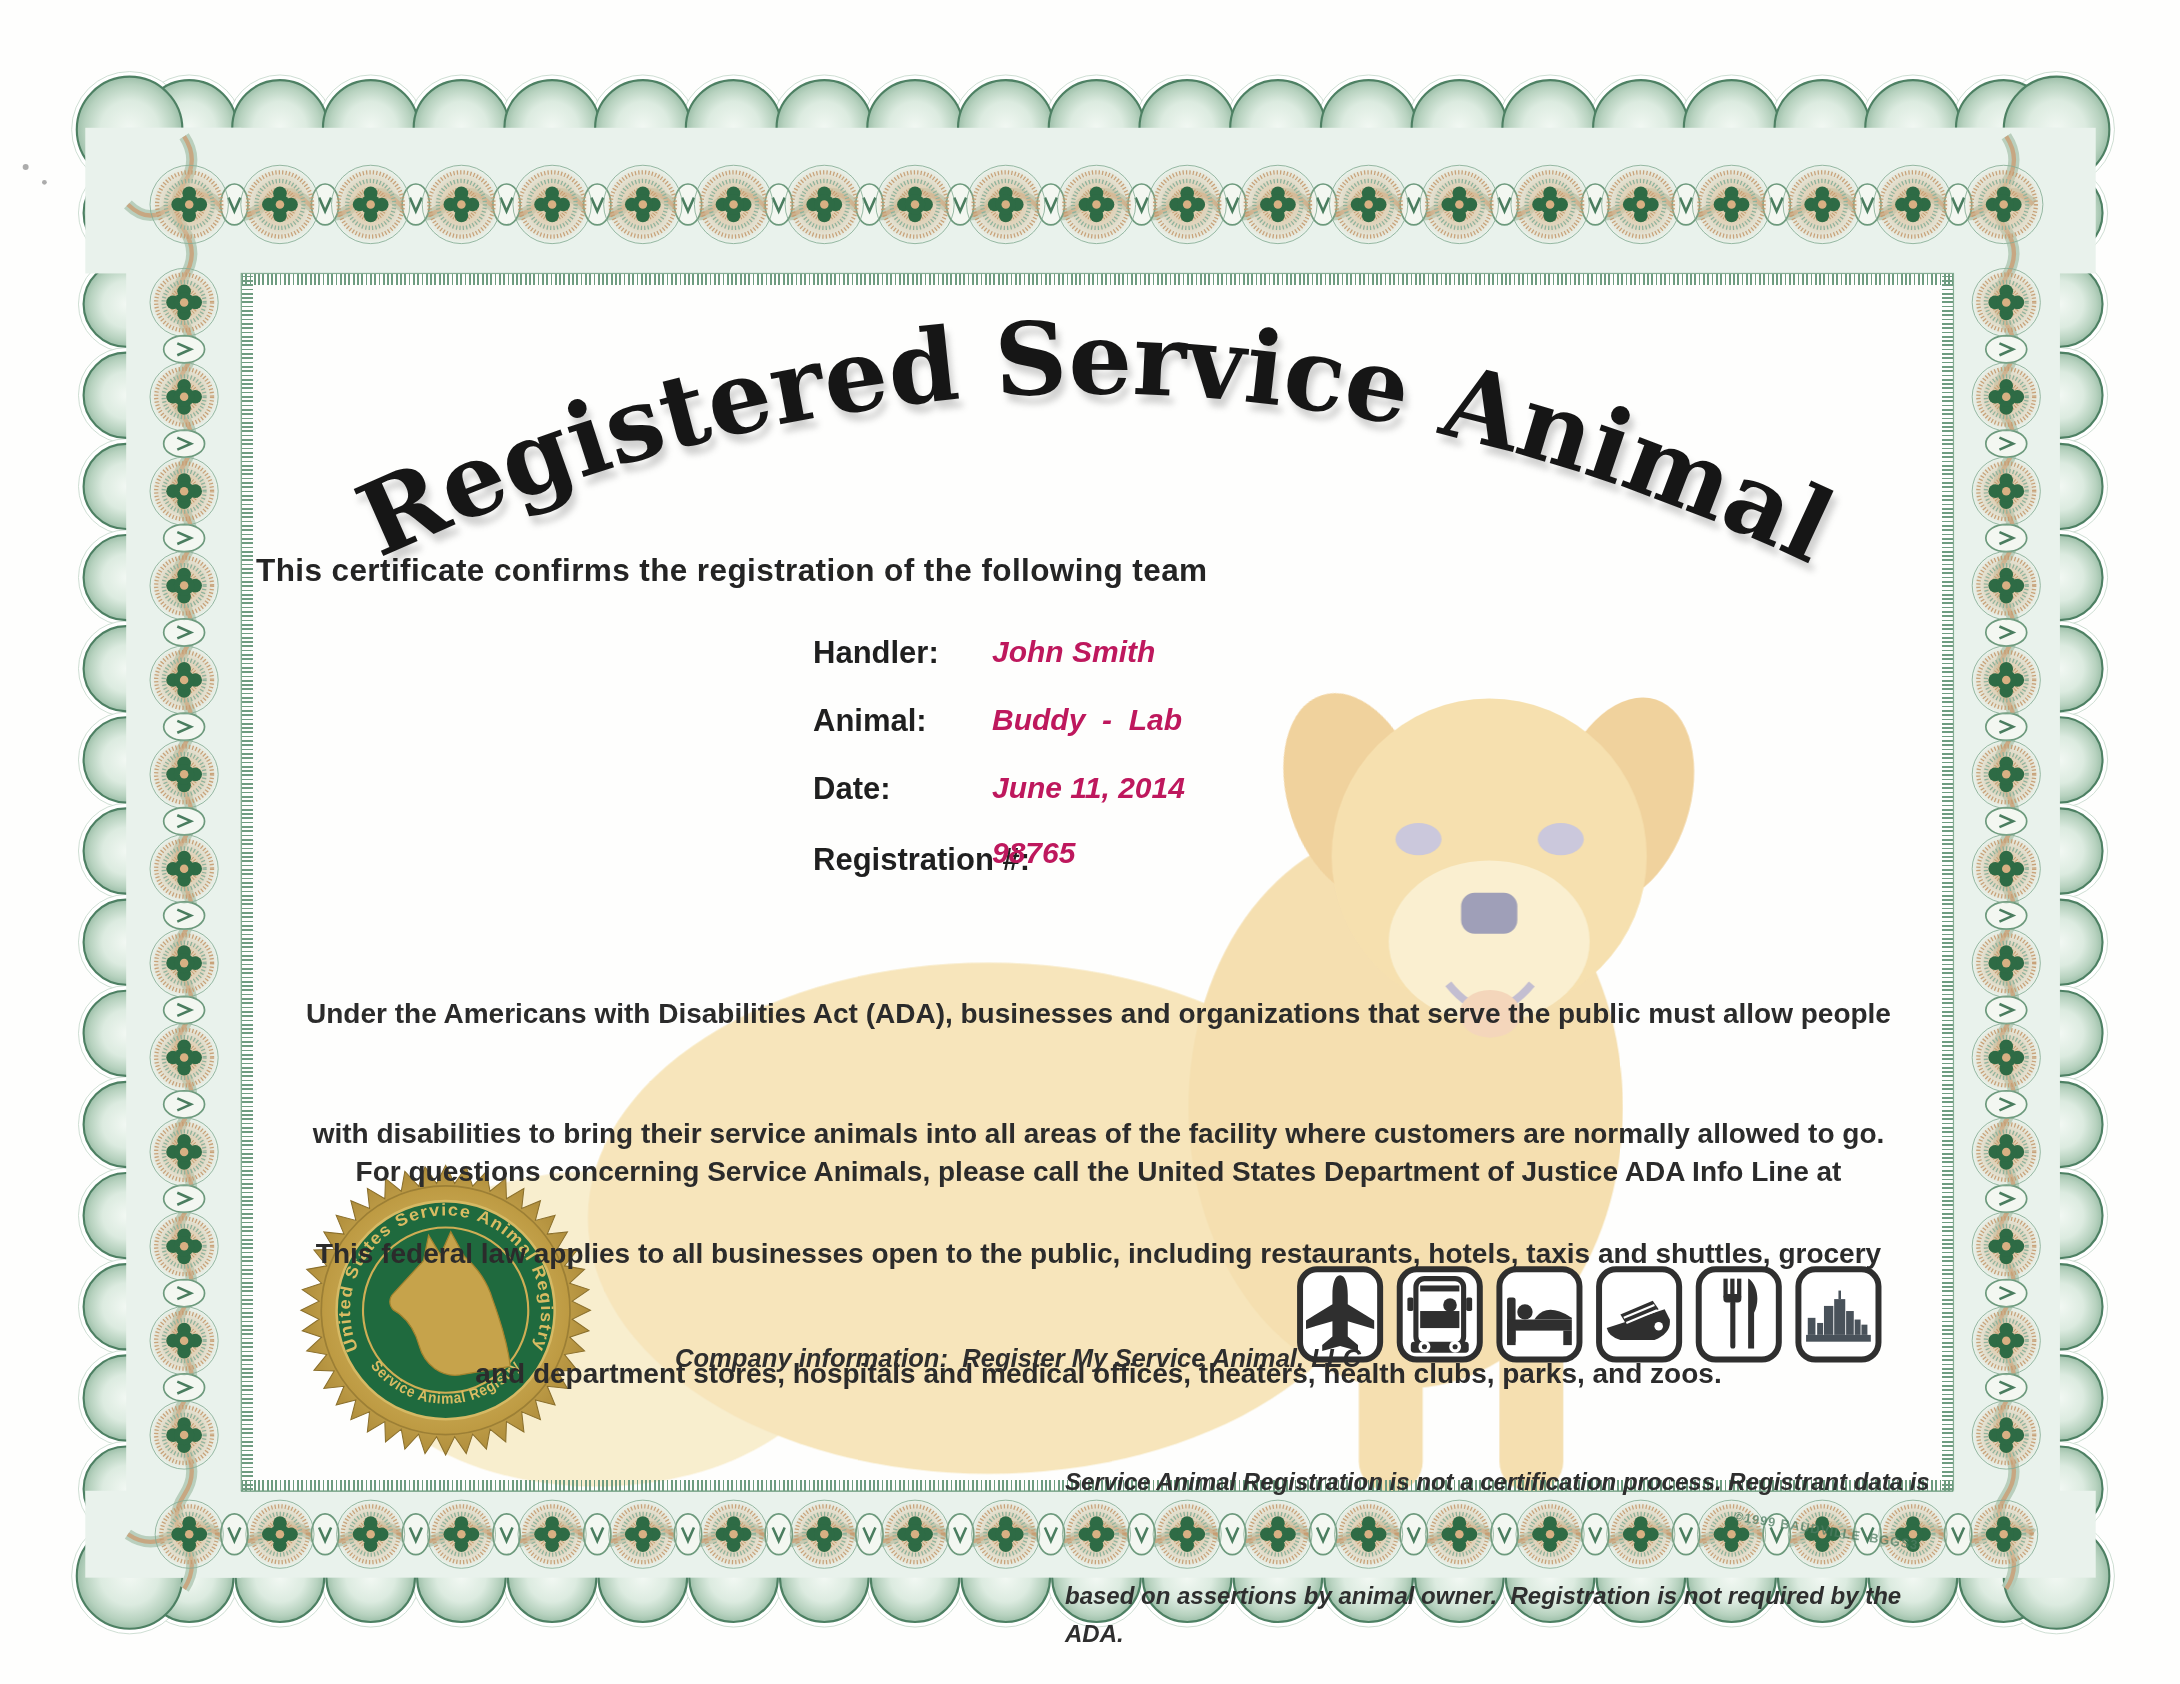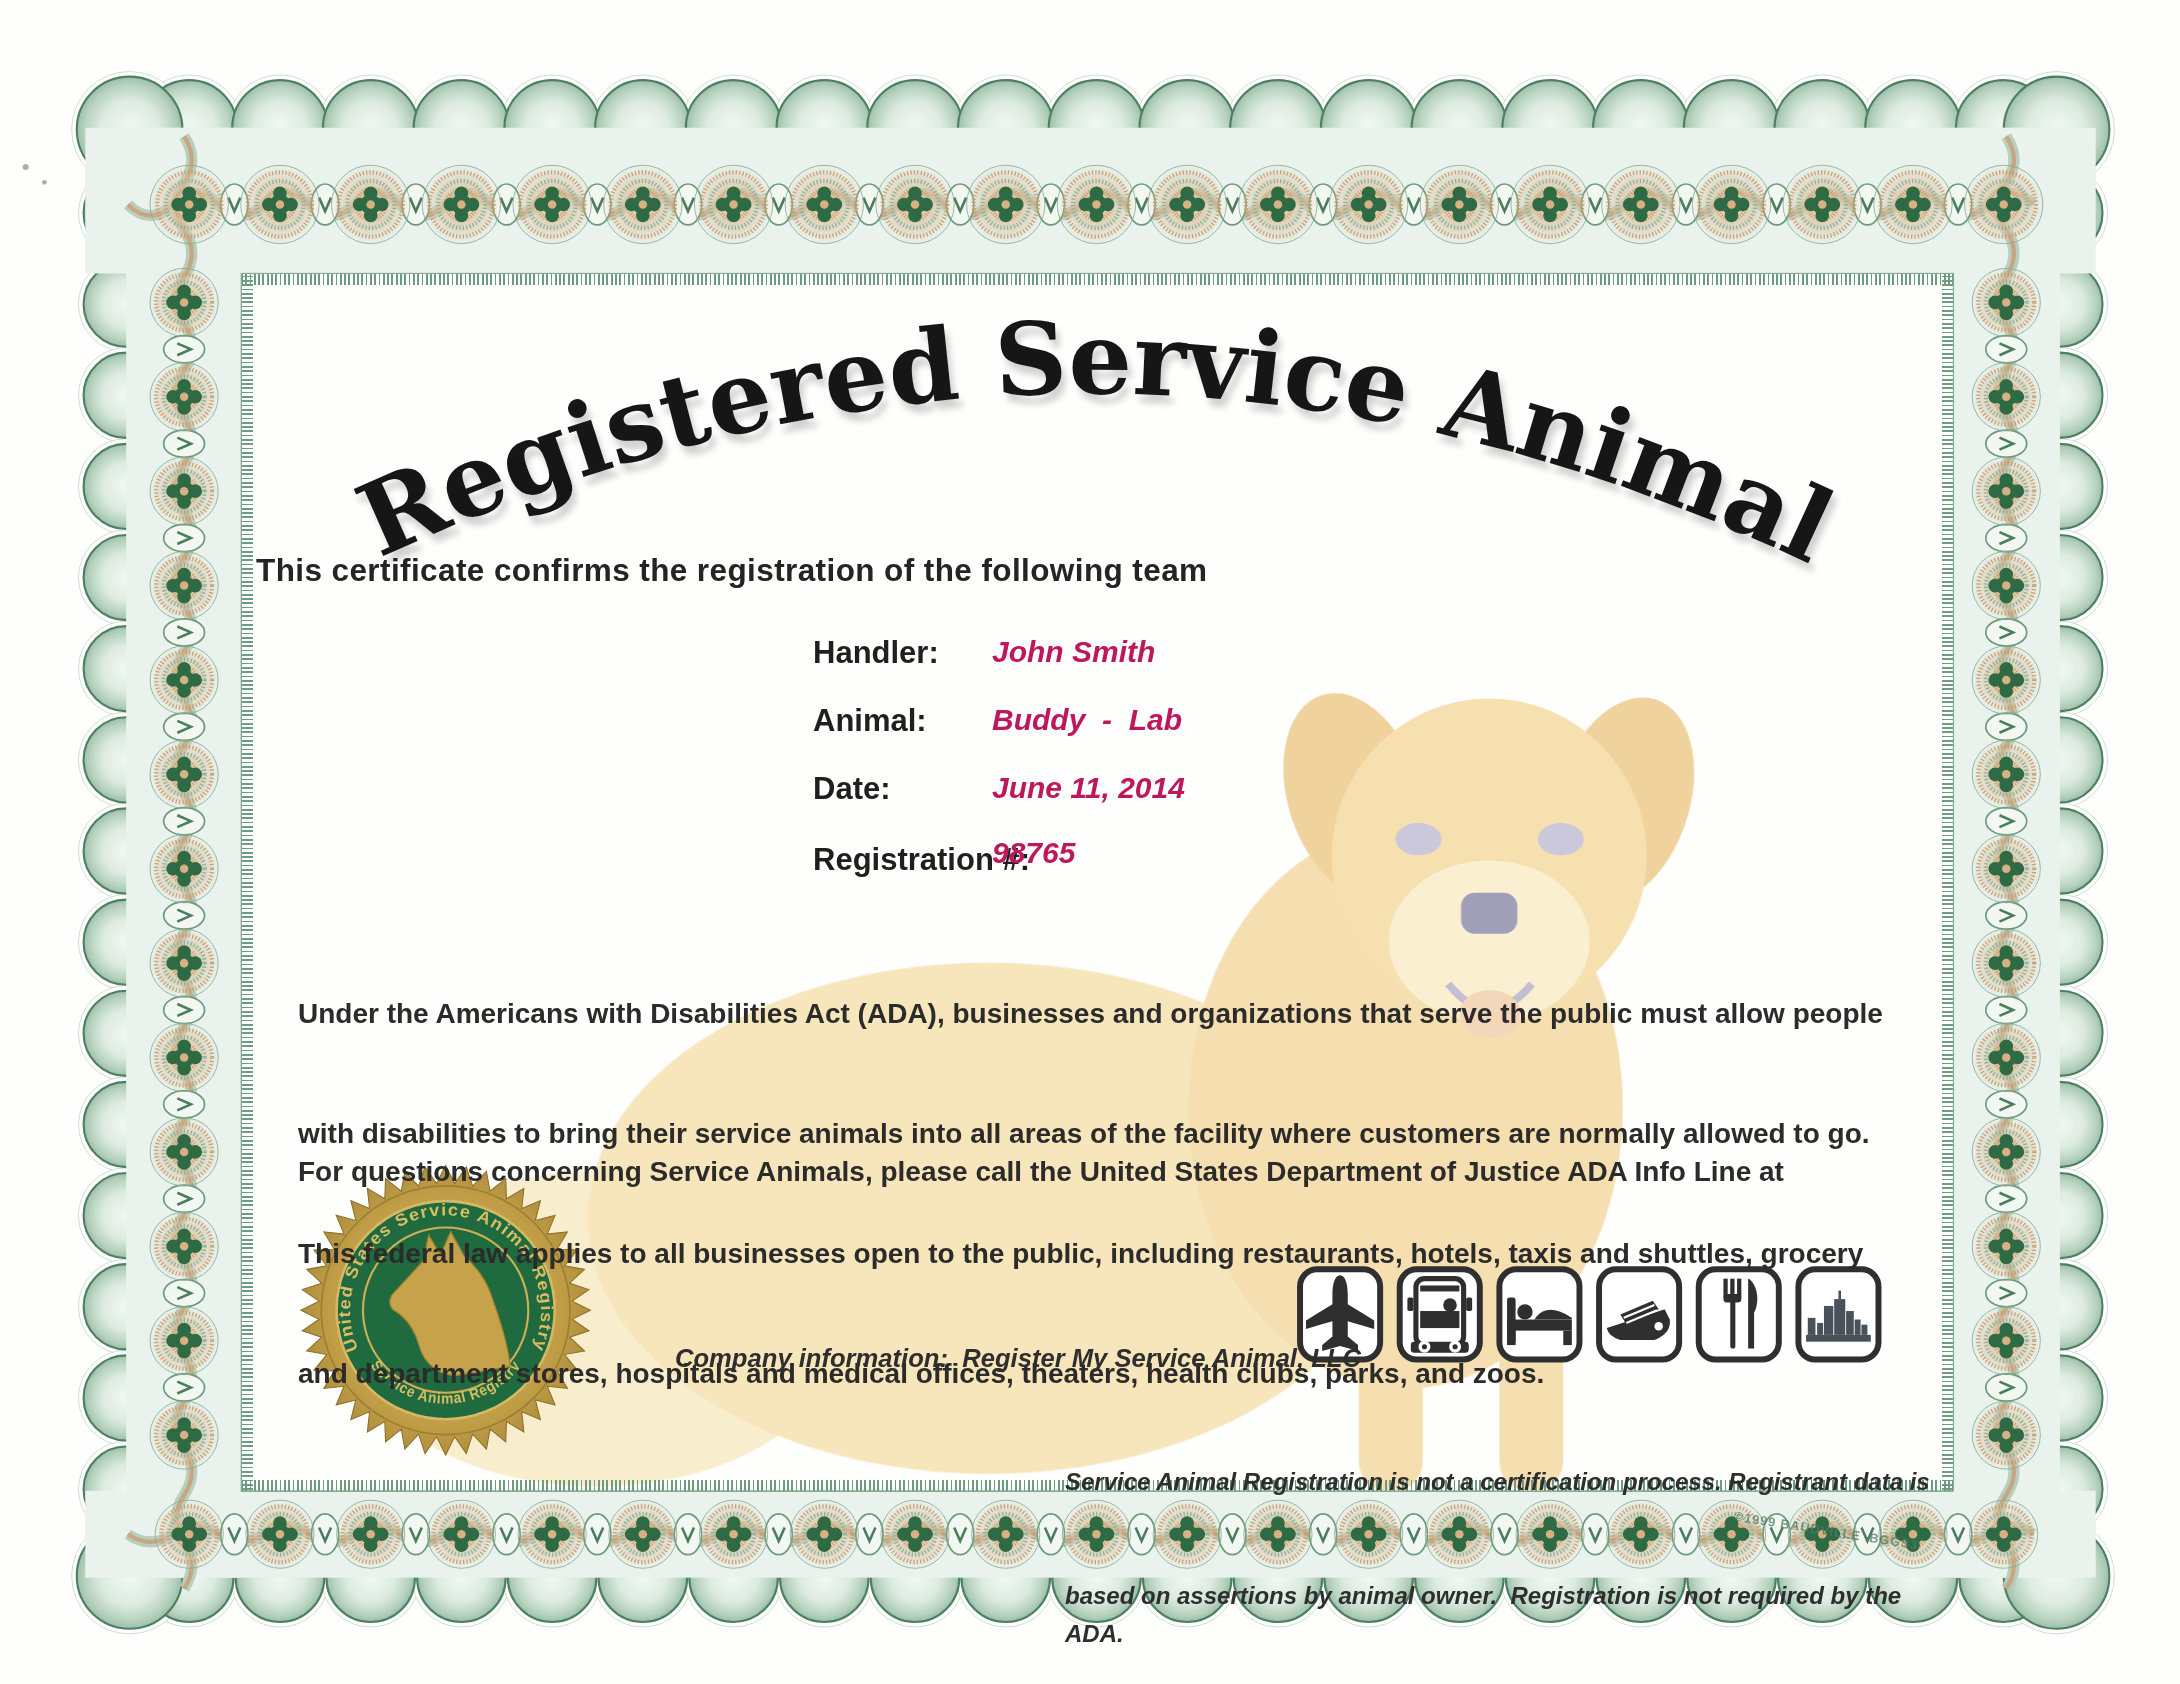--- a/index.html
+++ b/index.html
@@ -5,21 +5,21 @@
   html,body{margin:0;padding:0;background:#ffffff;width:2181px;height:1685px;overflow:hidden;}
   .page{position:relative;width:2181px;height:1685px;background:#fefefd;
         font-family:"Liberation Sans",sans-serif;color:#262626;}
   svg.layer{position:absolute;left:0;top:0;width:2181px;height:1685px;}
   .abs{position:absolute;white-space:pre-wrap;}
   .subtitle{left:256px;top:552px;width:1704px;text-align:left;
             font-size:31.5px;font-weight:bold;color:#242424;letter-spacing:0.4px;}
   .flabel{left:813px;font-size:31px;font-weight:bold;color:#1f1f1f;}
   .flabel.small{font-size:31px;}
   .fvalue{left:992px;font-size:30px;font-weight:bold;font-style:italic;color:#be185d;}
-  .para{left:298px;width:1601px;text-align:left;font-size:28px;font-weight:bold;
+  .para{left:298px;width:1601px;text-align:center;font-size:28px;font-weight:bold;
         line-height:40px;color:#2b2b2b;}
   .company{left:675px;font-size:25.6px;font-weight:bold;font-style:italic;
            line-height:34px;color:#2e2e2e;}
   .disclaimer{left:1065px;width:894px;font-size:24px;font-weight:bold;font-style:italic;
               line-height:38px;color:#2e2e2e;}
   .credit{left:1733px;top:1523px;font-size:12.8px;color:#4e7d62;opacity:.75;
           transform:rotate(9deg);font-weight:bold;letter-spacing:0.9px;}
   
   .frame{position:absolute;background:transparent;}
   .frame.h{height:11px;left:241px;width:1712px;

